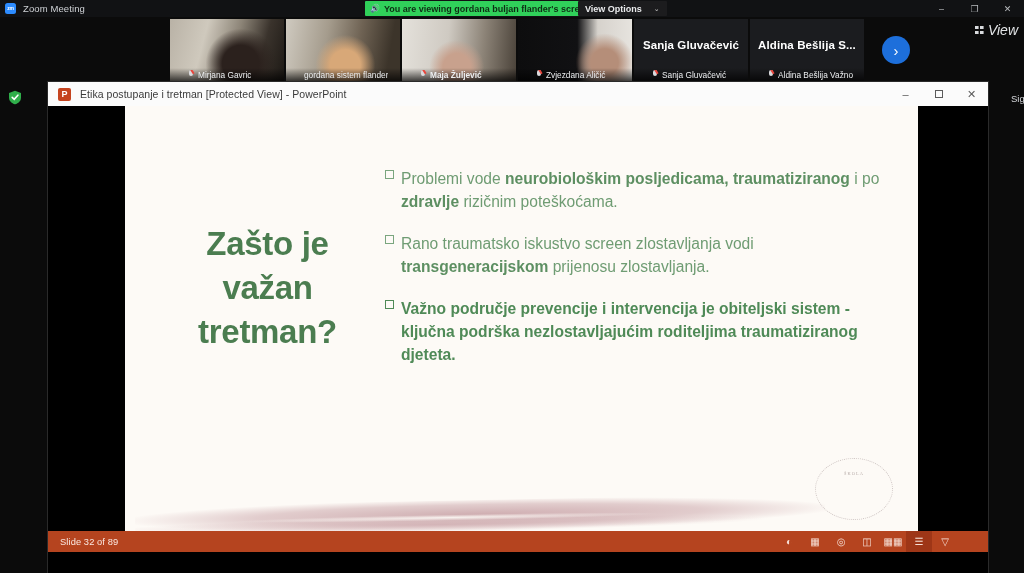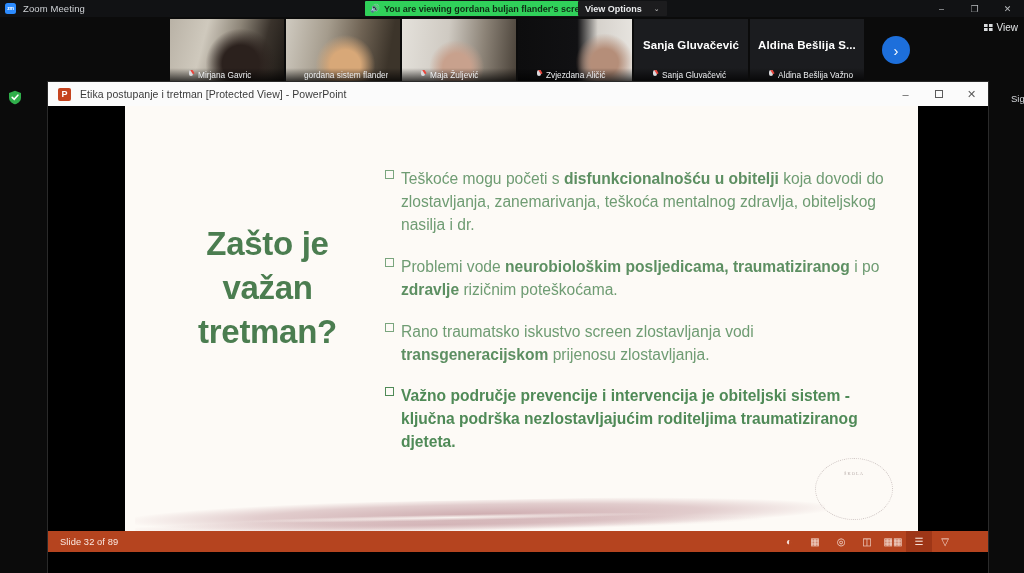--- a/index.html
+++ b/index.html
@@ -78,21 +78,21 @@
   }
   
   .vid1 { background:
       radial-gradient(circle at 62% 72%, #2b211d 0 22%, rgba(0,0,0,0) 42%),
       linear-gradient(105deg,#b9b2a6 0%,#cfc9bd 30%,#8e8679 55%,#3a332c 78%,#1d1915 100%); }
   .vid2 { background:
       radial-gradient(circle at 52% 74%, #d8a878 0 20%, rgba(0,0,0,0) 40%),
       linear-gradient(100deg,#cfcac0 0%,#a59c8d 35%,#6f6354 62%,#3c342a 88%); }
   .vid3 { background:
       radial-gradient(circle at 48% 78%, #c8a18d 0 18%, rgba(0,0,0,0) 36%),
-      linear-gradient(95deg,#e4e1db 0%,#cfcac2 40%,#8d8478 70%,#4a4239 100%); }
+      linear-gradient(95deg,#e4e1db 0%,#cfcac2 40%,#8d8478 70%,#4a4239 100%); font-weight: bold; }
   .vid4 { background:
       radial-gradient(circle at 76% 70%, #b58e79 0 14%, rgba(0,0,0,0) 30%),
       linear-gradient(90deg,#0d0d0e 0%,#111113 52%,#d6d2cc 70%,#e6e3de 100%); }
   .tile-textonly {
     background:#1b1c1f; display:flex; align-items:center; justify-content:center;
   }
   .tile-bigname {
     color:#fff; font-size:11.5px; font-weight:bold; white-space:nowrap;
     margin-bottom:10px; letter-spacing:.1px;
   }
@@ -100,21 +100,21 @@
     width:60px; height:62px; background:#0b0b0b;
     display:flex; align-items:center; justify-content:center;
   }
   .next-circle {
     width:28px; height:28px; border-radius:50%; background:#1d6fdb;
     display:flex; align-items:center; justify-content:center;
     color:#fff; font-size:15px;
   }
   .zoom-view-btn {
     position:absolute; right:6px; top:22px; display:flex; align-items:center;
-    color:#e3e5e7; font-size:10px;
+    color:#e3e5e7; font-size:14px;font-style:italic;
   }
   .grid-ico {
     width:9px; height:8px; margin-right:4px;
     background:
       linear-gradient(#d9dbde,#d9dbde) 0 0/3.6px 3.4px no-repeat,
       linear-gradient(#d9dbde,#d9dbde) 5.4px 0/3.6px 3.4px no-repeat,
       linear-gradient(#d9dbde,#d9dbde) 0 4.6px/3.6px 3.4px no-repeat,
       linear-gradient(#d9dbde,#d9dbde) 5.4px 4.6px/3.6px 3.4px no-repeat;
   }
   .shield-ico {
@@ -334,24 +334,20 @@
     </div>
 
     <div class="ppt-body">
 
       <div class="slide">
 
         <div class="slide-title">Zašto je važan tretman?</div>
 
         <div class="bullets">
 
-          <div class="bullet">
-            <span class="bx"></span>
-            <span><span>Teškoće mogu početi s </span><b>disfunkcionalnošću u obitelji</b><span> koja dovodi do zlostavljanja, zanemarivanja, teškoća mentalnog zdravlja, obiteljskog nasilja i dr.</span></span>
-          </div>
 
           <div class="bullet">
             <span class="bx"></span>
             <span><span>Problemi vode </span><b>neurobiološkim posljedicama, traumatiziranog</b><span> i po </span><b>zdravlje</b><span> rizičnim poteškoćama.</span></span>
           </div>
 
           <div class="bullet">
             <span class="bx"></span>
             <span><span>Rano traumatsko iskustvo screen zlostavljanja vodi </span><b>transgeneracijskom</b><span> prijenosu zlostavljanja.</span></span>
           </div>

